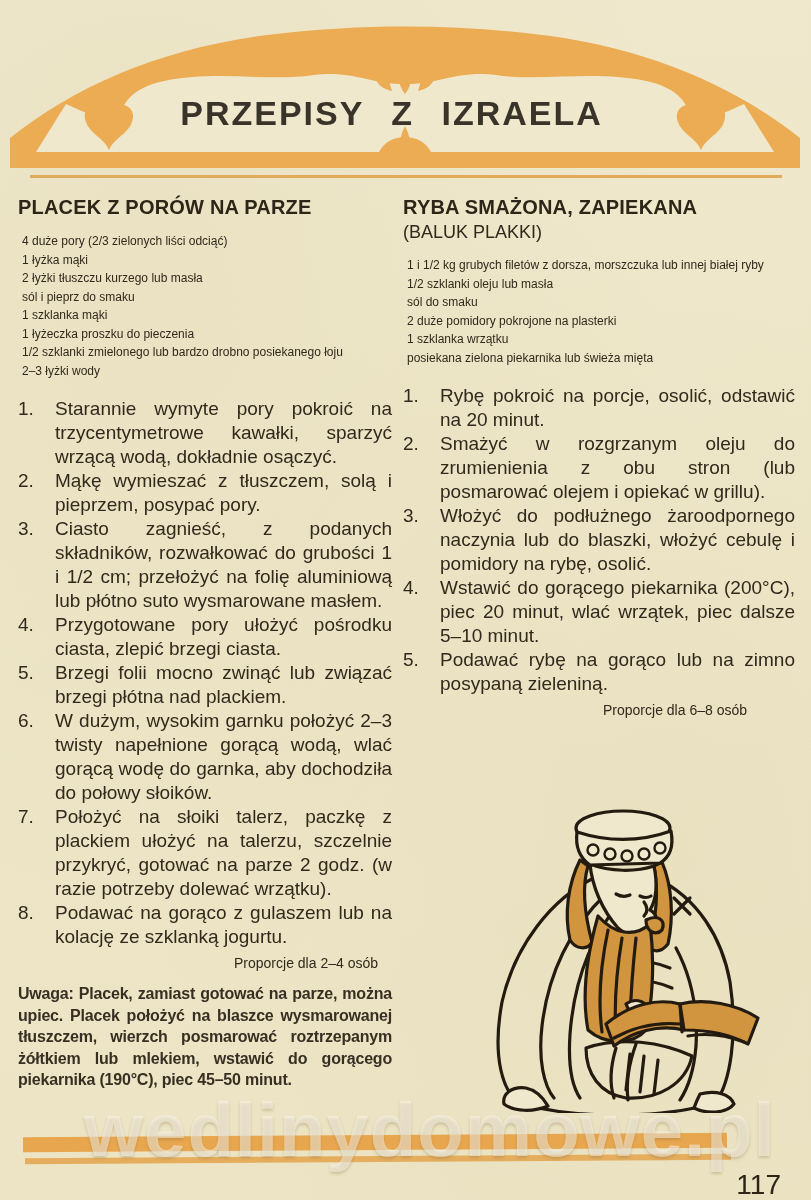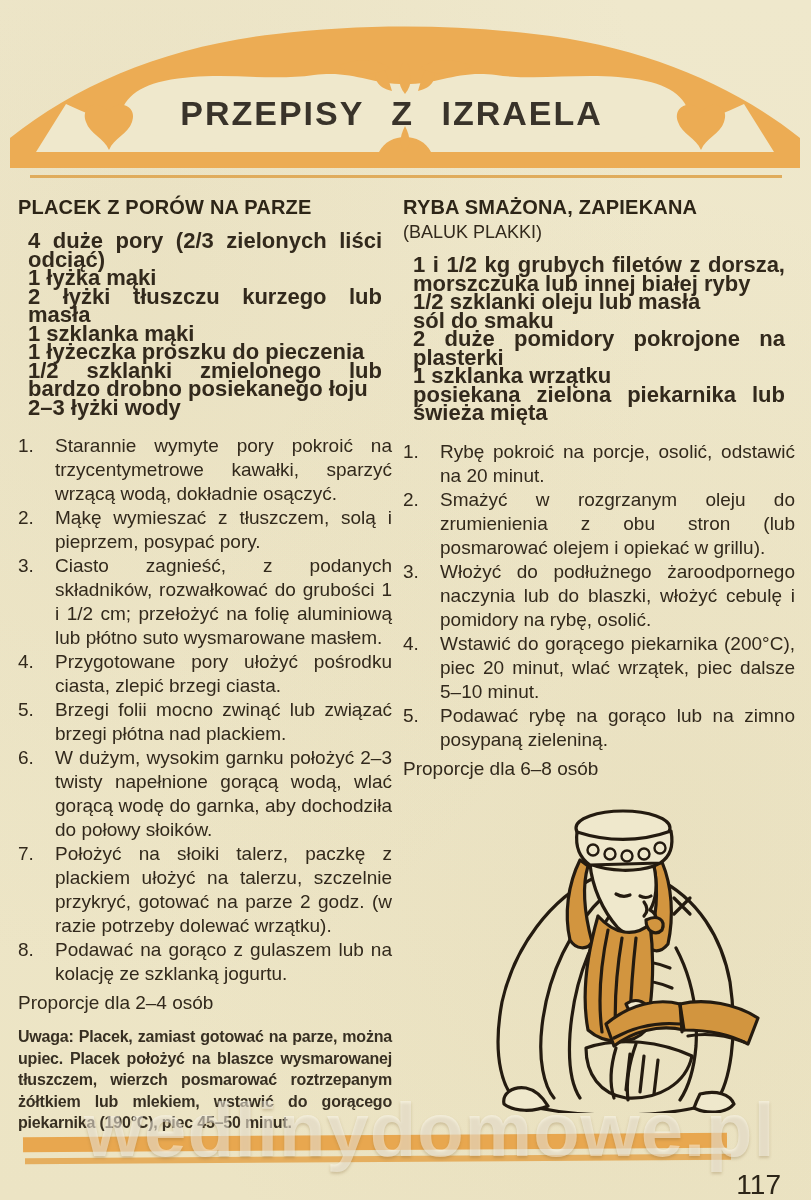--- a/index.html
+++ b/index.html
@@ -17,27 +17,27 @@
     background:#e0ac5c; }
   #main-title { position:absolute; left:-14px; top:94px; width:100%; text-align:center;
     font-size:34px; font-weight:bold; letter-spacing:2px; word-spacing:16px; color:#39332a; }
 
   
   .col { position:absolute; top:196px; }
   #col-left  { left:18px;  width:374px; }
   #col-right { left:403px; width:392px; }
   .recipe-title { margin:0; font-size:20px; font-weight:bold; color:#2d2517; letter-spacing:.2px; }
   .recipe-subtitle { margin:3px 0 0; font-size:18px; font-weight:normal; }
-  .ingredients { margin:13px 10px 0; padding:0; list-style:none;
-    font-weight:bold; font-size:22px; line-height:18.5px; text-align:justify; }
+  .ingredients { margin:13px 4px 0; padding:0; list-style:none;
+    font-weight:normal; font-size:12px; line-height:18.5px; text-align:justify; }
   .steps { margin:17px 0 0; padding:0; list-style:none; font-size:19px; line-height:24px; }
   .step { display:flex; }
   .step-num { width:37px; flex:none; }
   .step-text { flex:1; text-align:justify; }
-  .portions { margin:6px 0 0; font-size:19px; text-align:left; }
+  .portions { margin:6px 0 0; font-size:14px; text-align:right; }
   #col-left  .portions { padding-right:14px; }
   #col-right .portions { padding-right:48px; }
   .note { margin:12px 0 0; font-size:16px; font-weight:bold; line-height:21.5px;
     text-align:justify; letter-spacing:-.2px; color:#372f22; }
 
   
   #illustration { position:absolute; left:430px; top:798px; width:372px; height:315px; }
 
   
   .bar { position:absolute; transform:rotate(-.35deg); }
@@ -81,20 +81,21 @@
   <div id="arch-underline"></div>
   <div id="main-title">PRZEPISY Z IZRAELA</div>
 
   <section class="col" id="col-left">
     <h2 class="recipe-title">PLACEK Z PORÓW NA PARZE</h2>
     <ul class="ingredients">
 
     <li class="ingredient">4 duże pory (2/3 zielonych liści odciąć)</li>
         <li class="ingredient">1 łyżka mąki</li>
         <li class="ingredient">2 łyżki tłuszczu kurzego lub masła</li>
+        <li class="ingredient">sól i pieprz do smaku</li>
         <li class="ingredient">1 szklanka mąki</li>
         <li class="ingredient">1 łyżeczka proszku do pieczenia</li>
         <li class="ingredient">1/2 szklanki zmielonego lub bardzo drobno posiekanego łoju</li>
         <li class="ingredient">2–3 łyżki wody</li>
       </ul>
     <ol class="steps">
 
         <li class="step">
           <span class="step-num">1.</span>
           <span class="step-text">Starannie wymyte pory pokroić na trzycentymetrowe kawałki, sparzyć wrzącą wodą, dokładnie osączyć.</span>

